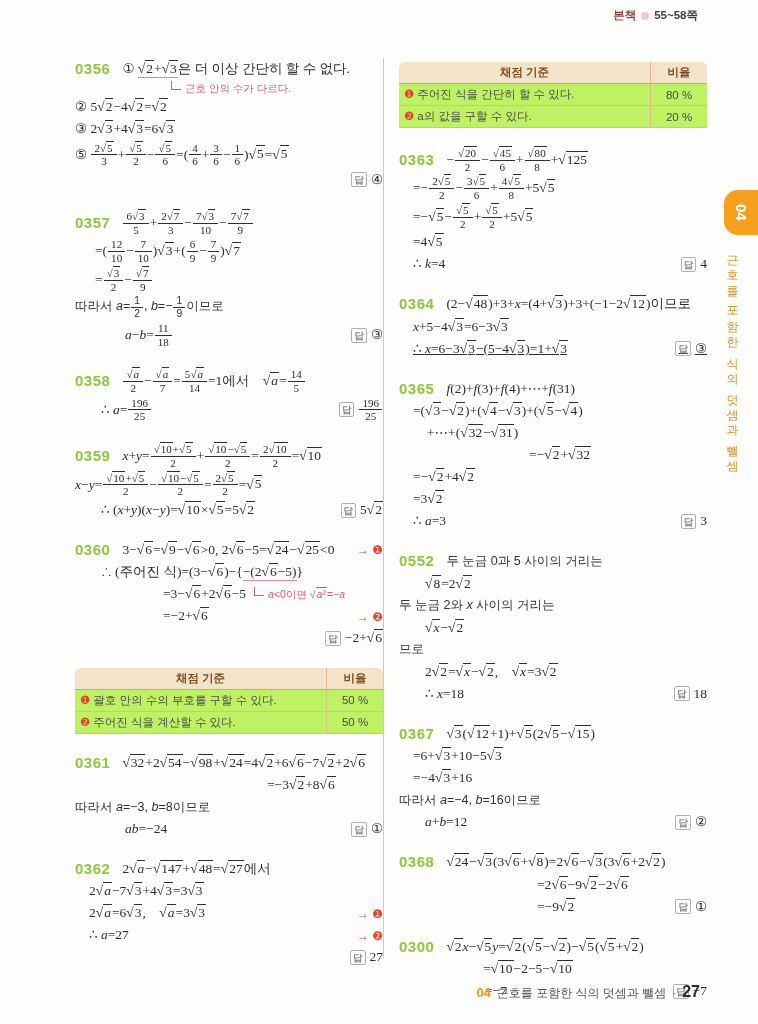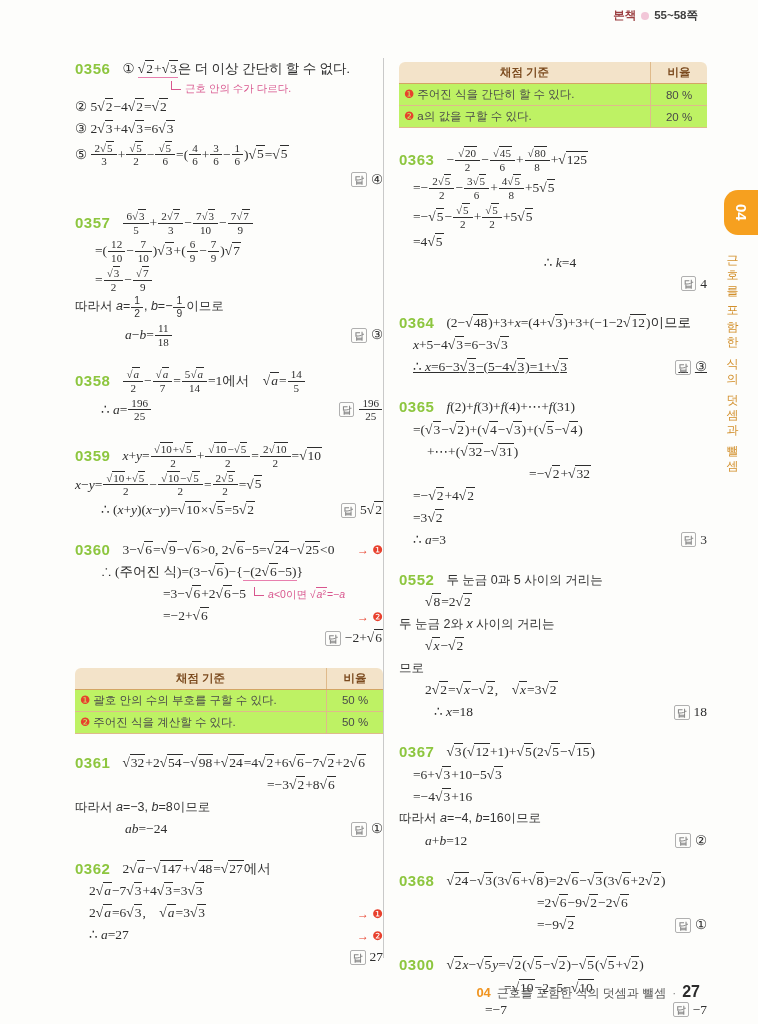--- a/index.html
+++ b/index.html
@@ -271,21 +271,21 @@
         </div>
         <div class="ln" style="margin-left: 14px;">
           <span class="mth">=−<span class="frac"><span class="fn">2<span class="sq">√<span class="vin">5</span></span></span><span class="fd">2</span></span>−<span class="frac"><span class="fn">3<span class="sq">√<span class="vin">5</span></span></span><span class="fd">6</span></span>+<span class="frac"><span class="fn">4<span class="sq">√<span class="vin">5</span></span></span><span class="fd">8</span></span>+5<span class="sq">√<span class="vin">5</span></span></span>
         </div>
         <div class="ln" style="margin-left: 14px;">
           <span class="mth">=−<span class="sq">√<span class="vin">5</span></span>−<span class="frac"><span class="fn"><span class="sq">√<span class="vin">5</span></span></span><span class="fd">2</span></span>+<span class="frac"><span class="fn"><span class="sq">√<span class="vin">5</span></span></span><span class="fd">2</span></span>+5<span class="sq">√<span class="vin">5</span></span></span>
         </div>
         <div class="ln" style="margin-left: 14px;">
           <span class="mth">=4<span class="sq">√<span class="vin">5</span></span></span>
         </div>
-        <div class="ln" style="margin-left: 14px; flex-direction: column;">
+        <div class="ln" style="margin-left: 14px;">
           <span class="mth">∴ <i>k</i>=4</span>
           <span class="rside">
             <span class="ab">답</span>
             <span class="ansval">4</span>
           </span>
         </div>
       </div>
       <div class="prob">
         <div class="ln">
           <span class="pid">0364</span>
@@ -343,21 +343,21 @@
         </div>
         <div class="ln" style="margin-left: 26px;">
           <span class="mth"><span class="sq">√<span class="vin"><i>x</i></span></span>−<span class="sq">√<span class="vin">2</span></span></span>
         </div>
         <div class="ln kr">
           <span class="mth">므로</span>
         </div>
         <div class="ln" style="margin-left: 26px;">
           <span class="mth">2<span class="sq">√<span class="vin">2</span></span>=<span class="sq">√<span class="vin"><i>x</i></span></span>−<span class="sq">√<span class="vin">2</span></span>, <span class="sq">√<span class="vin"><i>x</i></span></span>=3<span class="sq">√<span class="vin">2</span></span></span>
         </div>
-        <div class="ln" style="margin-left: 35px;">
+        <div class="ln" style="margin-left: 26px;">
           <span class="mth">∴ <i>x</i>=18</span>
           <span class="rside">
             <span class="ab">답</span>
             <span class="ansval">18</span>
           </span>
         </div>
       </div>
       <div class="prob">
         <div class="ln">
           <span class="pid">0367</span>
@@ -394,21 +394,21 @@
             <span class="ab">답</span>
             <span class="ansval">①</span>
           </span>
         </div>
       </div>
       <div class="prob">
         <div class="ln">
           <span class="pid">0300</span>
           <span class="mth"><span class="sq">√<span class="vin">2</span></span><i>x</i>−<span class="sq">√<span class="vin">5</span></span><i>y</i>=<span class="sq">√<span class="vin">2</span></span>(<span class="sq">√<span class="vin">5</span></span>−<span class="sq">√<span class="vin">2</span></span>)−<span class="sq">√<span class="vin">5</span></span>(<span class="sq">√<span class="vin">5</span></span>+<span class="sq">√<span class="vin">2</span></span>)</span>
         </div>
-        <div class="ln" style="margin-left: 105px;">
+        <div class="ln" style="margin-left: 84px;">
           <span class="mth">=<span class="sq">√<span class="vin">10</span></span>−2−5−<span class="sq">√<span class="vin">10</span></span></span>
         </div>
         <div class="ln" style="margin-left: 86px;">
           <span class="mth">=−7</span>
           <span class="rside">
             <span class="ab">답</span>
             <span class="ansval">−7</span>
           </span>
         </div>
       </div>

